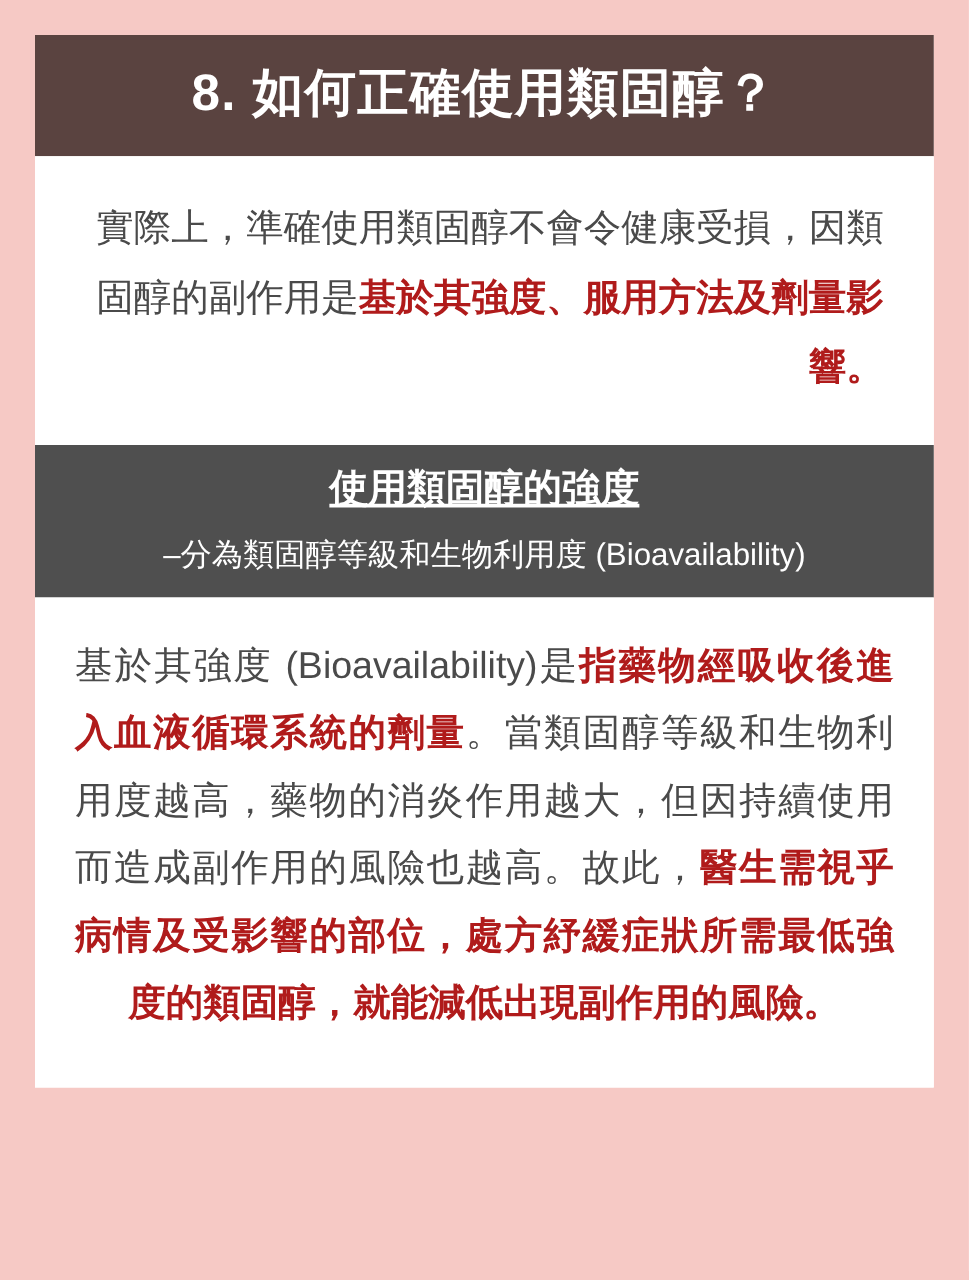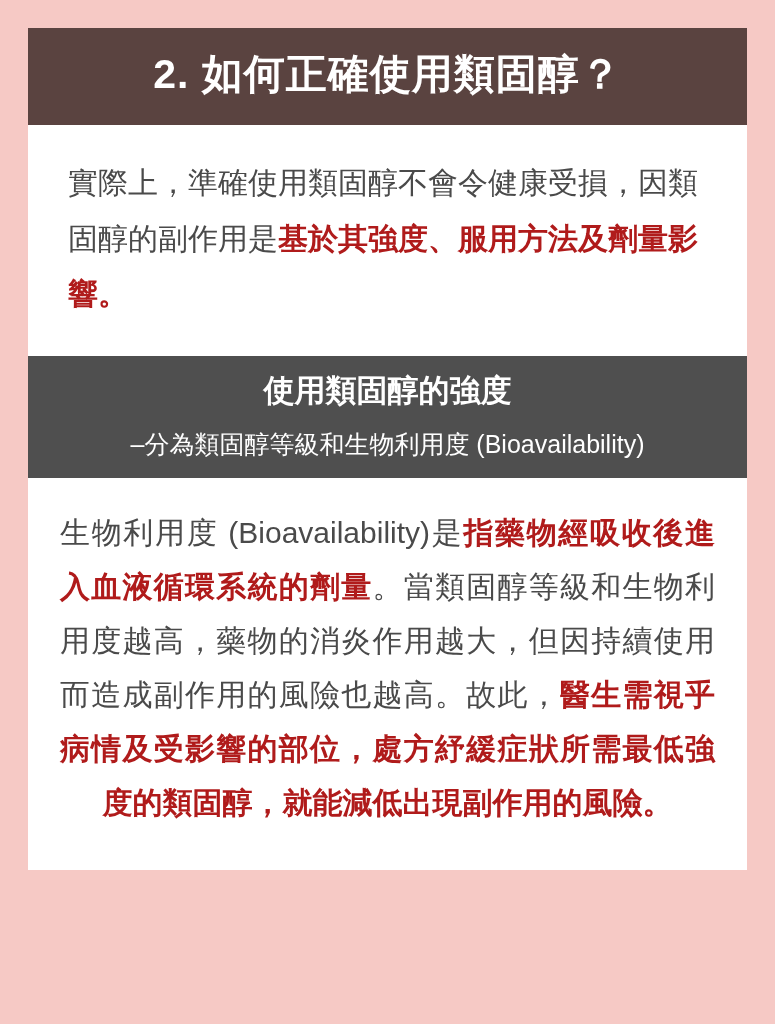--- a/index.html
+++ b/index.html
@@ -36,21 +36,21 @@
   .title-bar .title-text {
     font-size: 41px;
     font-weight: bold;
     letter-spacing: 1px;
     line-height: 1.2;
   }
   .intro {
     background: #ffffff;
     padding: 30px 40px 34px 40px;
     box-sizing: border-box;
-    text-align: left;
+    text-align: right;
     font-size: 30px;
     line-height: 1.85;
     color: #4a4a4a;
   }
   .intro .plain {
     color: #4a4a4a;
   }
   .intro .accent {
     color: #b01b1b;
     font-weight: bold;
@@ -59,20 +59,21 @@
     background: #4f4f4f;
     color: #ffffff;
     text-align: center;
     padding: 14px 8px 18px 8px;
     box-sizing: border-box;
   }
   .section-bar .section-title {
     font-size: 31px;
     font-weight: bold;
     line-height: 1.35;
+    text-decoration: underline;
   }
   .section-bar .section-sub {
     font-size: 25px;
     line-height: 1.3;
     margin-top: 16px;
     white-space: nowrap;
   }
   .body-text {
     background: #ffffff;
     padding: 28px 32px 40px 32px;
@@ -94,30 +95,30 @@
     margin: 0;
   }
 </style>
 </head>
 <body>
 
 <div class="page">
   <div class="card">
 
     <div class="title-bar">
-      <div class="title-text">2. 如何正確使用類固醇？</div>
+      <div class="title-text">8. 如何正確使用類固醇？</div>
     </div>
 
     <div class="intro">
       <p class="para"><span class="plain">實際上，準確使用類固醇不會令健康受損，因類固醇的副作用是</span><span class="accent">基於其強度、服用方法及劑量影響。</span></p>
     </div>
 
     <div class="section-bar">
       <div class="section-title">使用類固醇的強度</div>
       <div class="section-sub">–分為類固醇等級和生物利用度 (Bioavailability)</div>
     </div>
 
     <div class="body-text">
-      <p class="para"><span class="plain">生物利用度 (Bioavailability)是</span><span class="accent">指藥物經吸收後進入血液循環系統的劑量</span><span class="plain">。當類固醇等級和生物利用度越高，藥物的消炎作用越大，但因持續使用而造成副作用的風險也越高。故此，</span><span class="accent">醫生需視乎病情及受影響的部位，處方紓緩症狀所需最低強度的類固醇，就能減低出現副作用的風險。</span></p>
+      <p class="para"><span class="plain">基於其強度 (Bioavailability)是</span><span class="accent">指藥物經吸收後進入血液循環系統的劑量</span><span class="plain">。當類固醇等級和生物利用度越高，藥物的消炎作用越大，但因持續使用而造成副作用的風險也越高。故此，</span><span class="accent">醫生需視乎病情及受影響的部位，處方紓緩症狀所需最低強度的類固醇，就能減低出現副作用的風險。</span></p>
     </div>
 
   </div>
 </div>
 
 </body></html>

